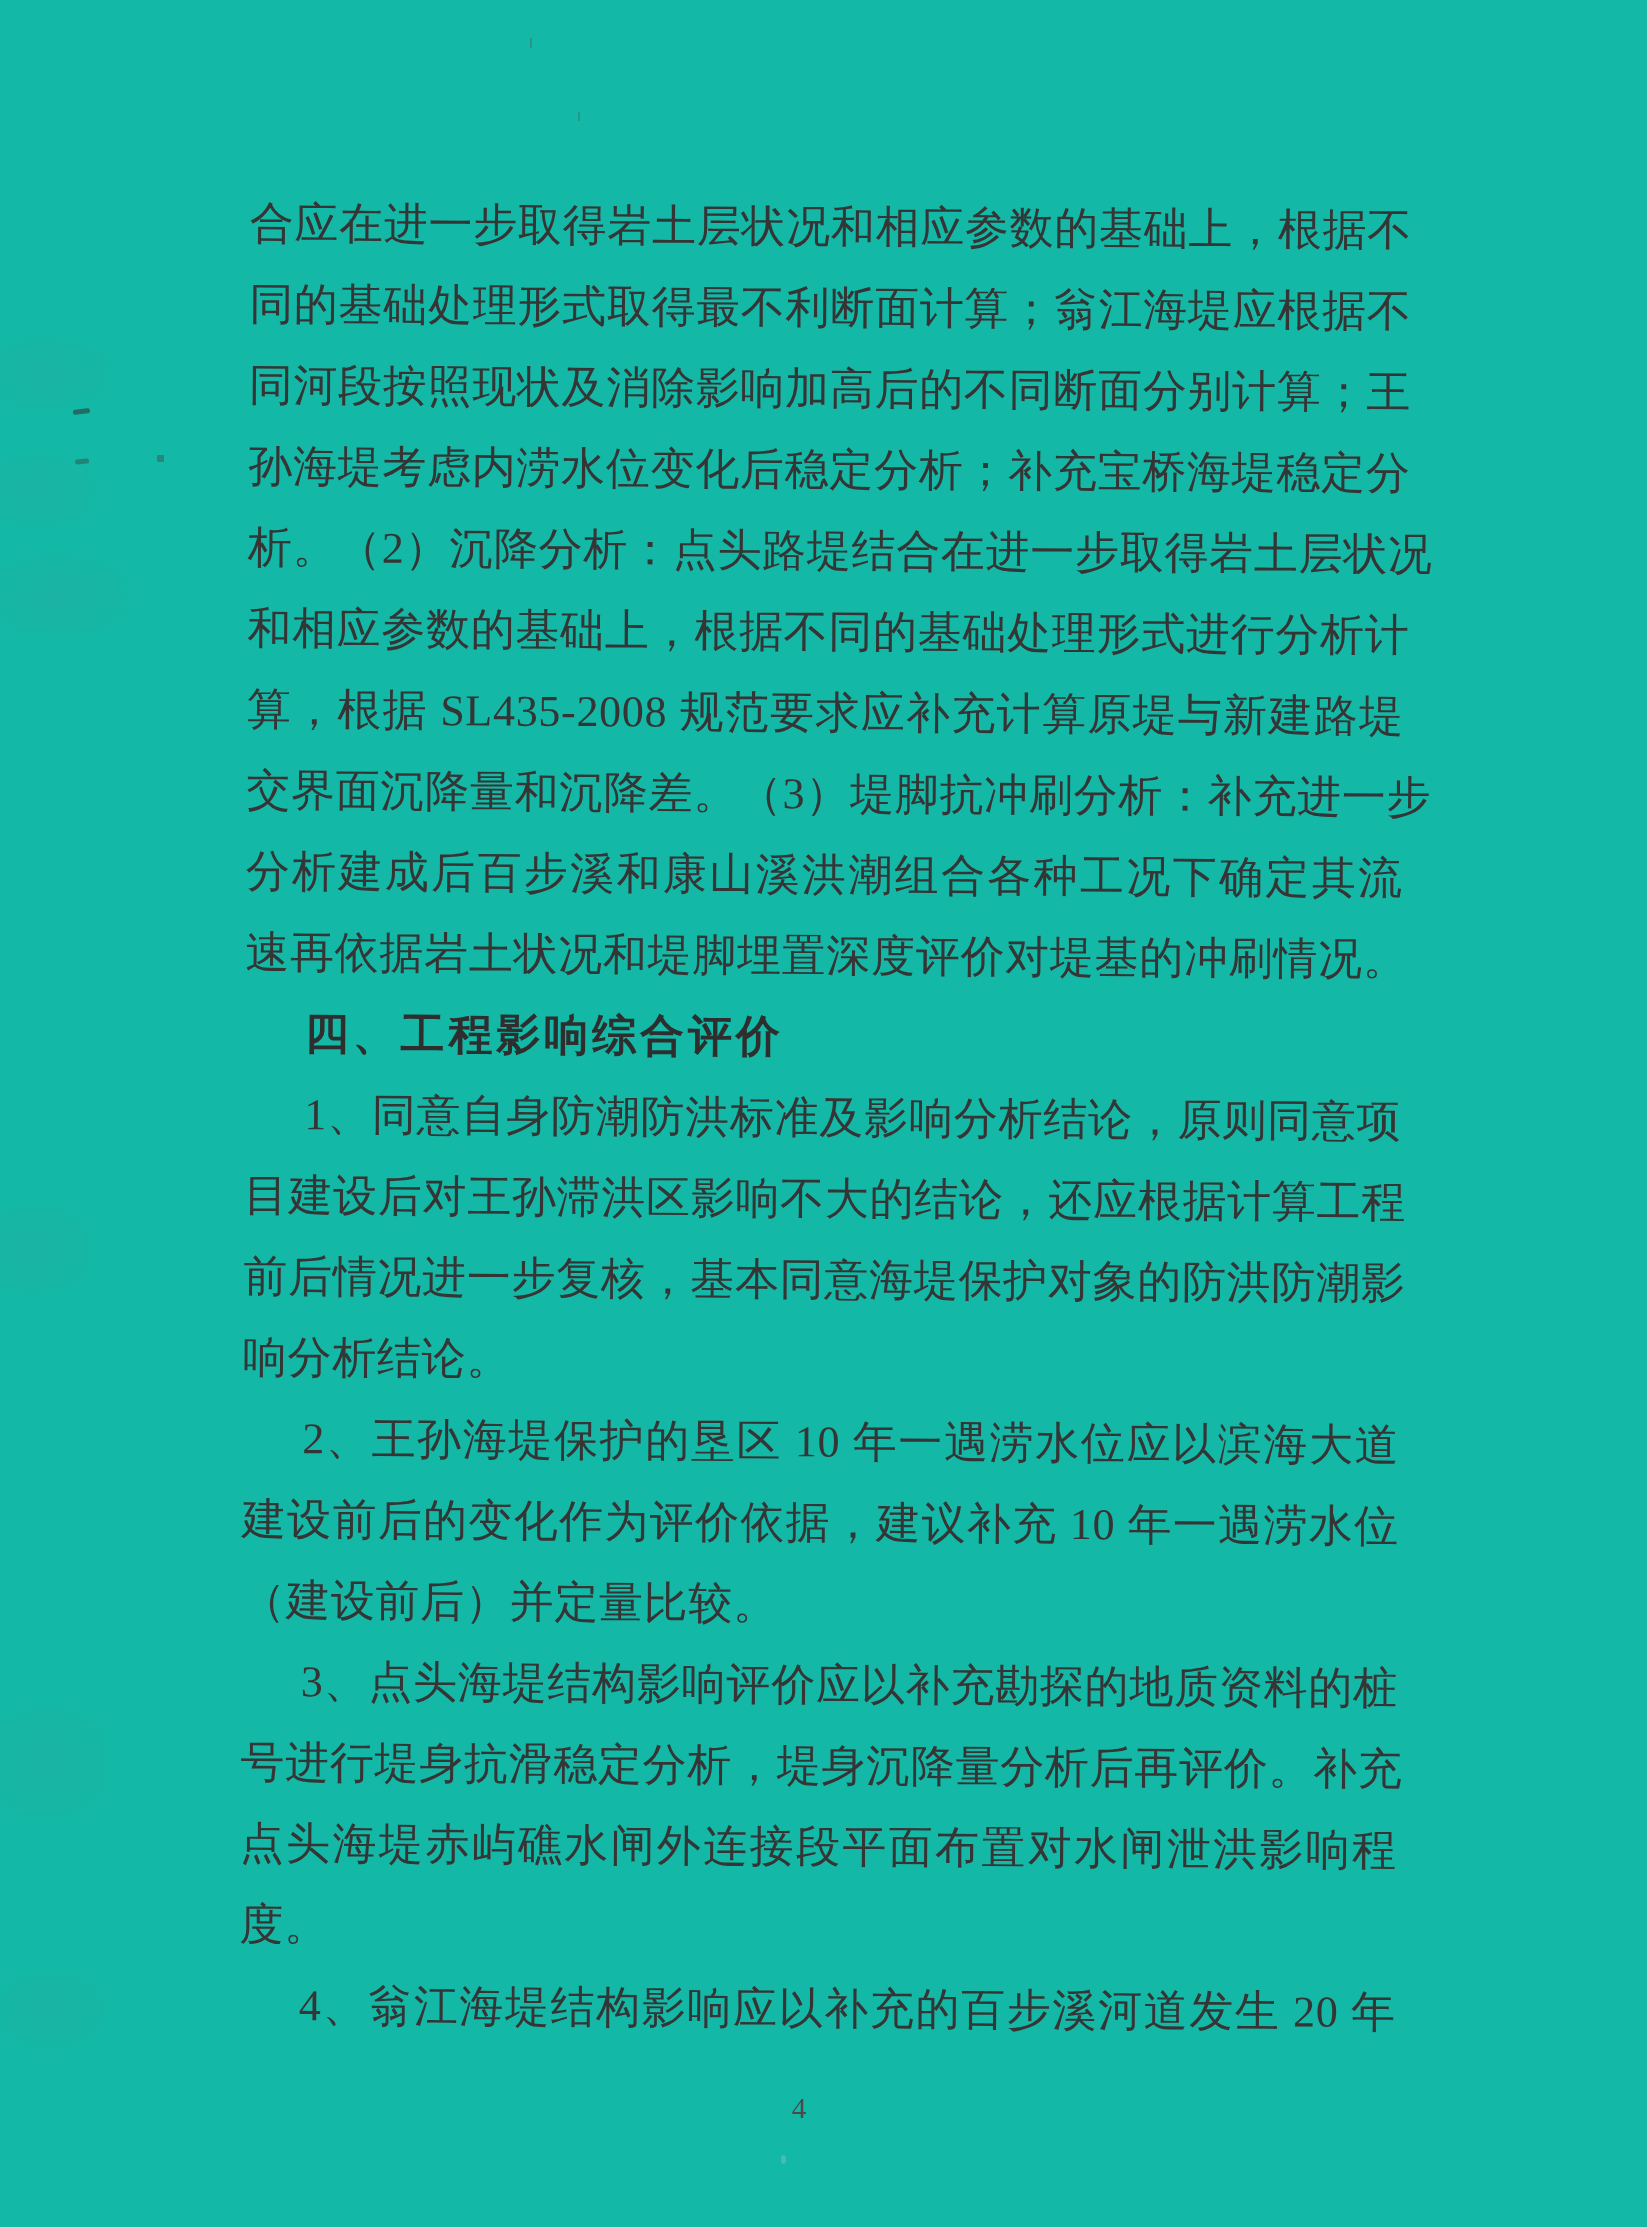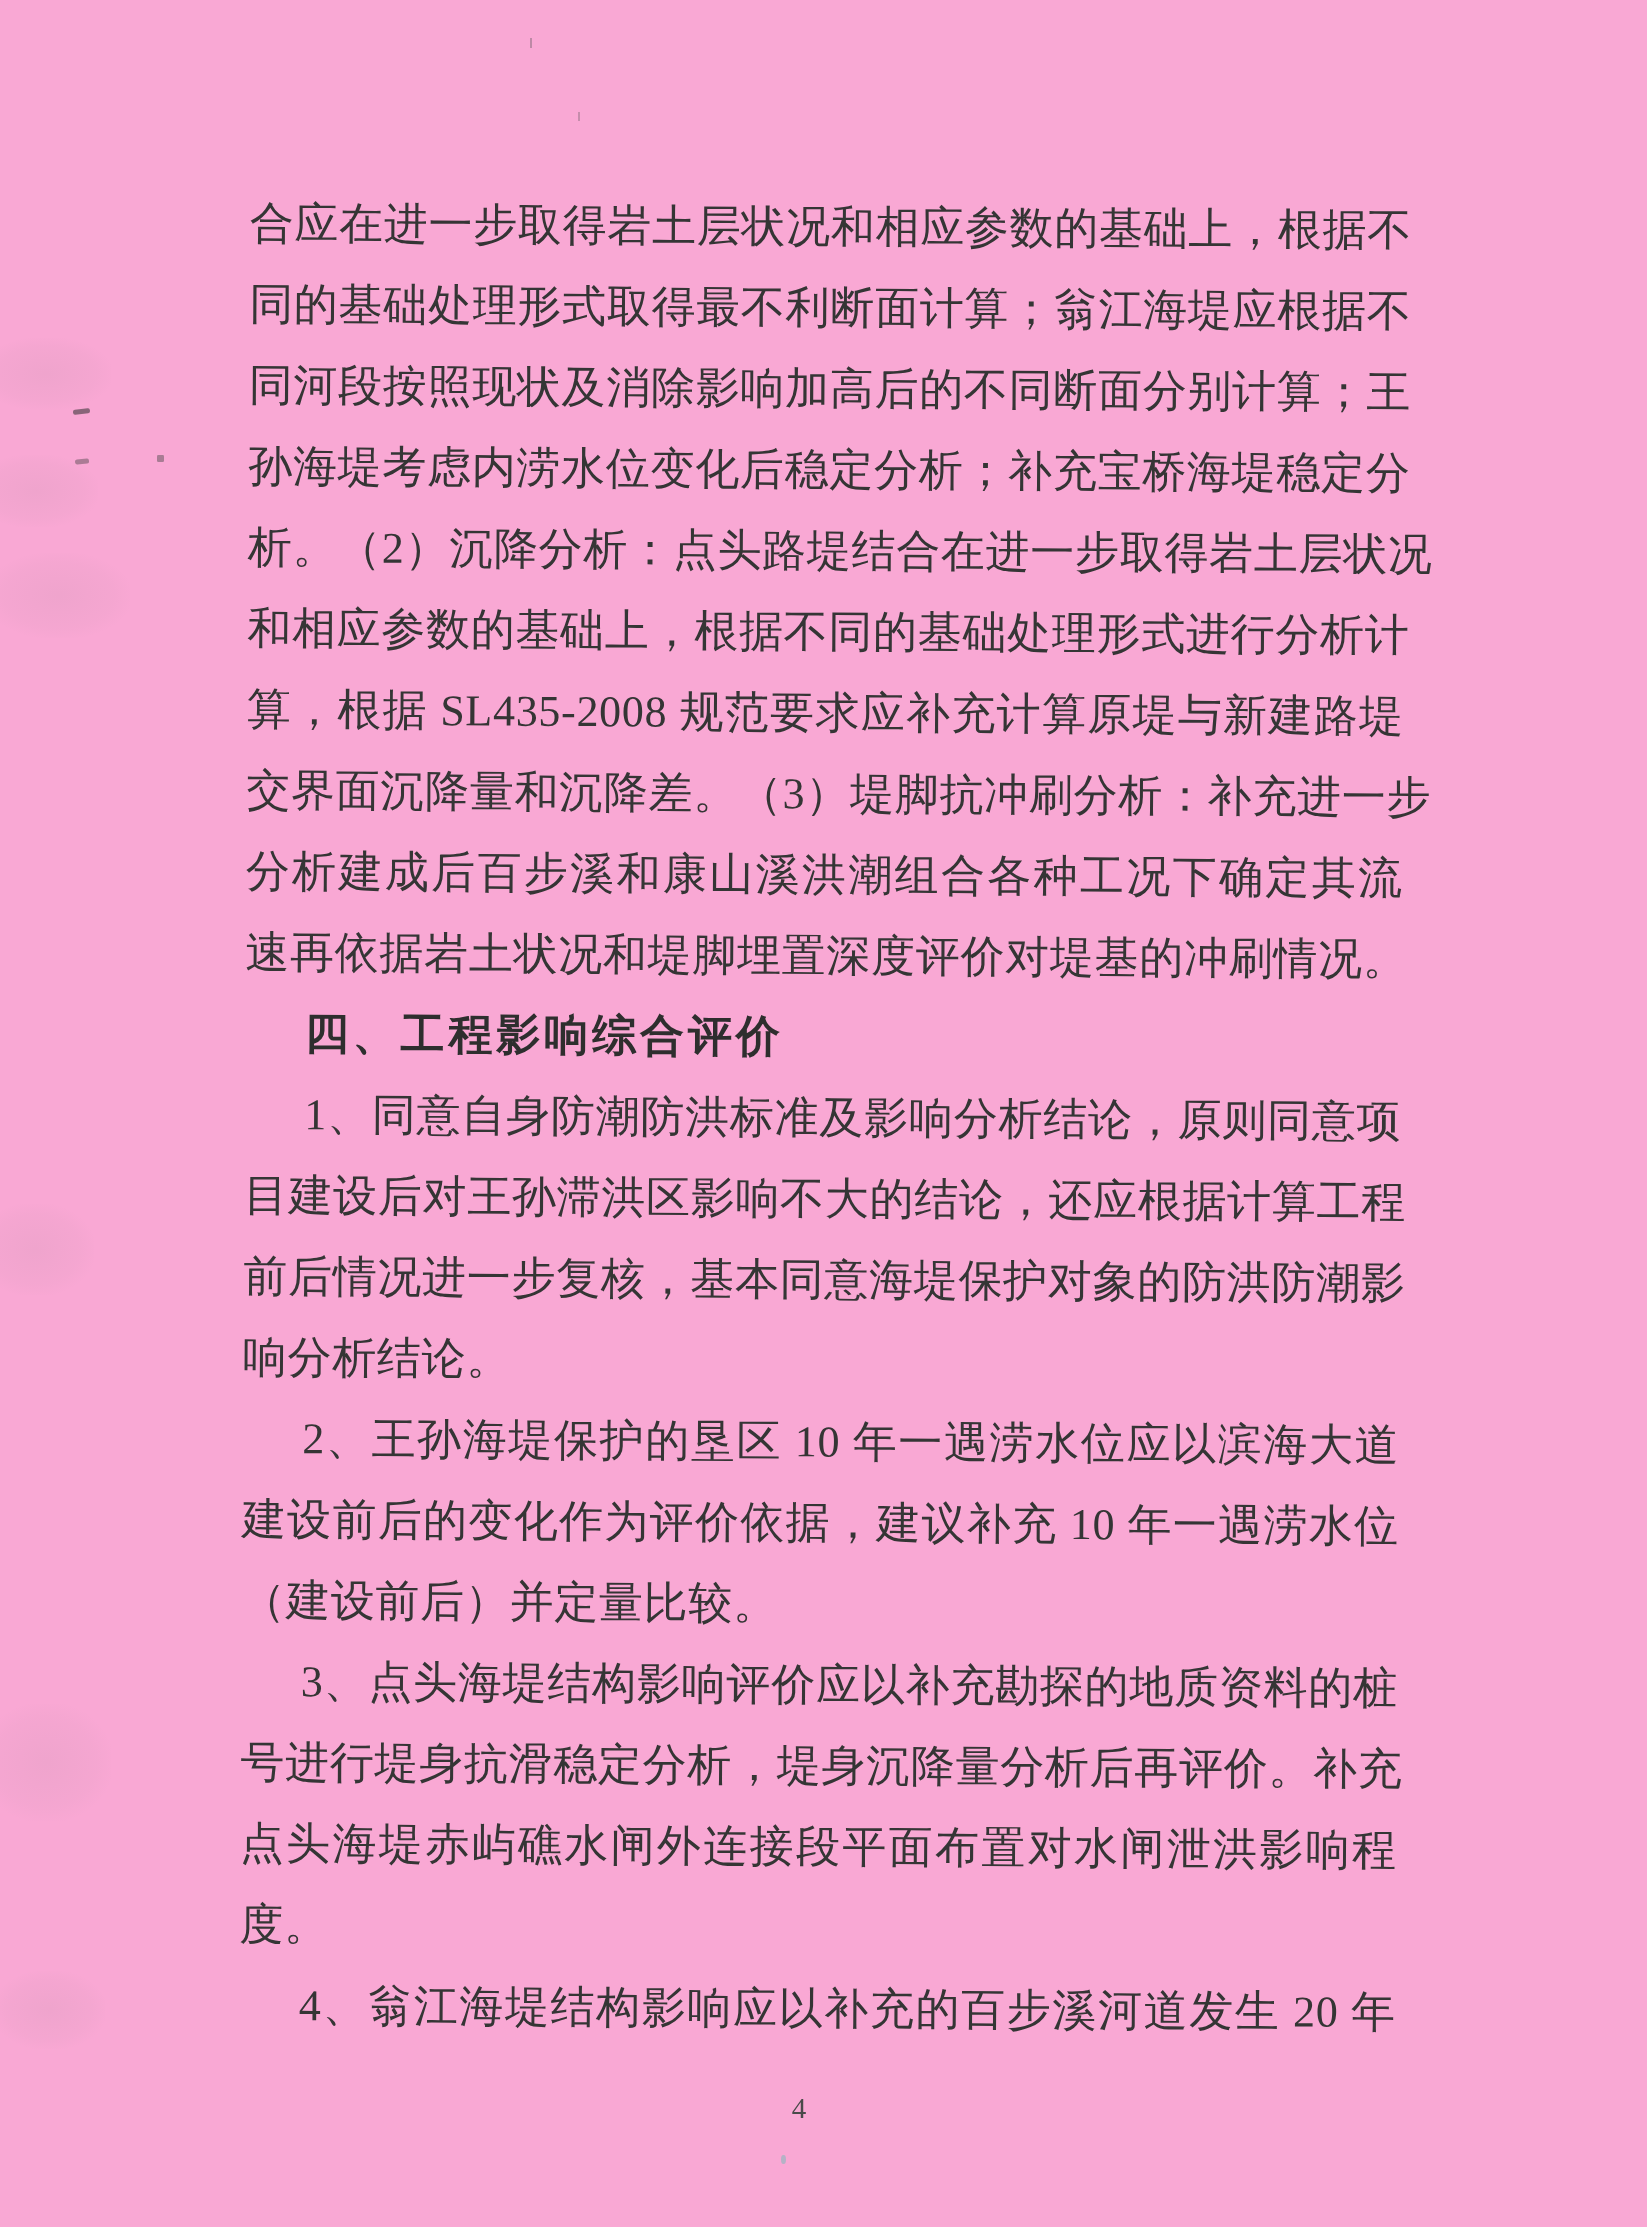--- a/index.html
+++ b/index.html
@@ -4,21 +4,21 @@
 <style>
   html, body {
     margin: 0;
     padding: 0;
     background: #e8e8e8;
   }
   .page {
     position: relative;
     width: 1647px;
     height: 2227px;
-    background: #f9a8d4;
+    background: #14b8a6;
     overflow: hidden;
     font-family: "Liberation Serif", "DejaVu Serif", serif;
   }
   .textblock {
     position: absolute;
     left: 250px;
     top: 183px;
     width: 1157px;
     transform: rotate(0.35deg);
     transform-origin: 0 0;

